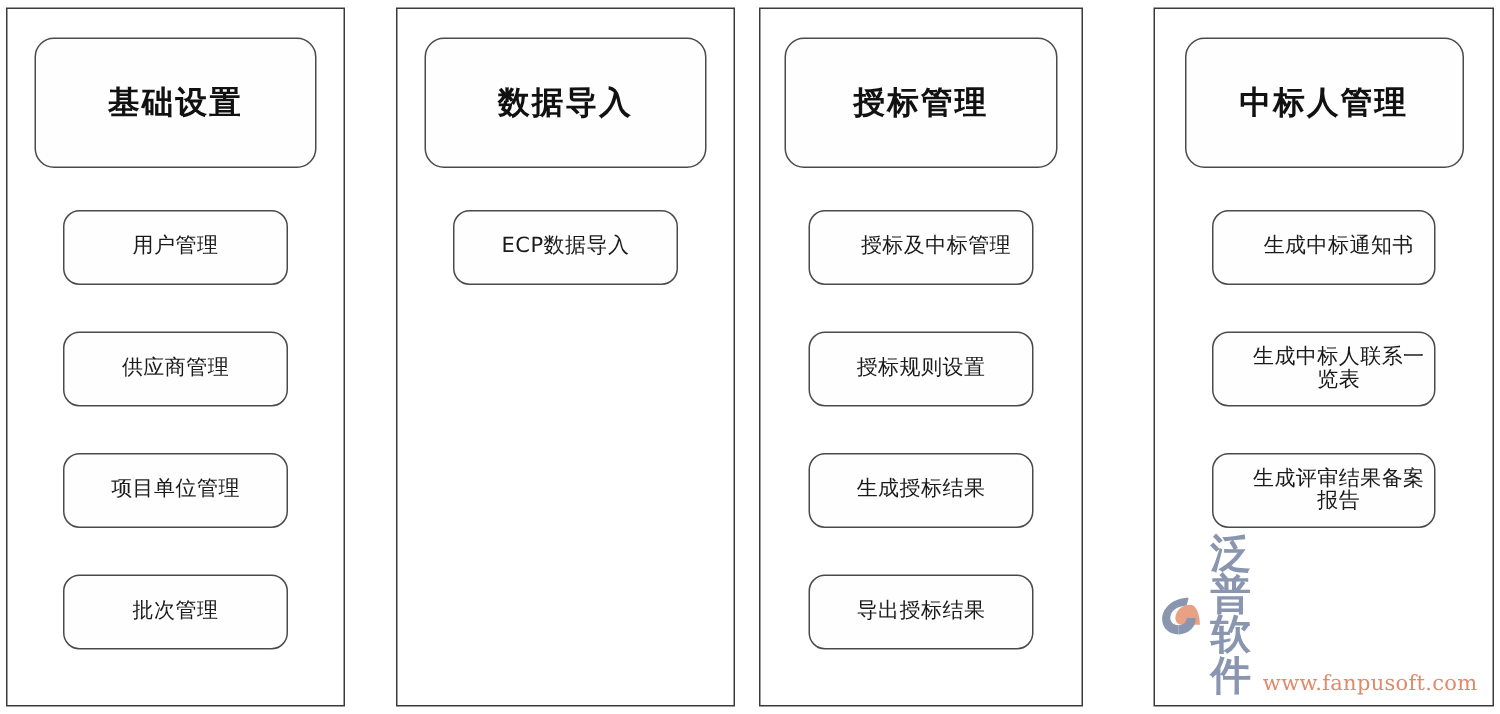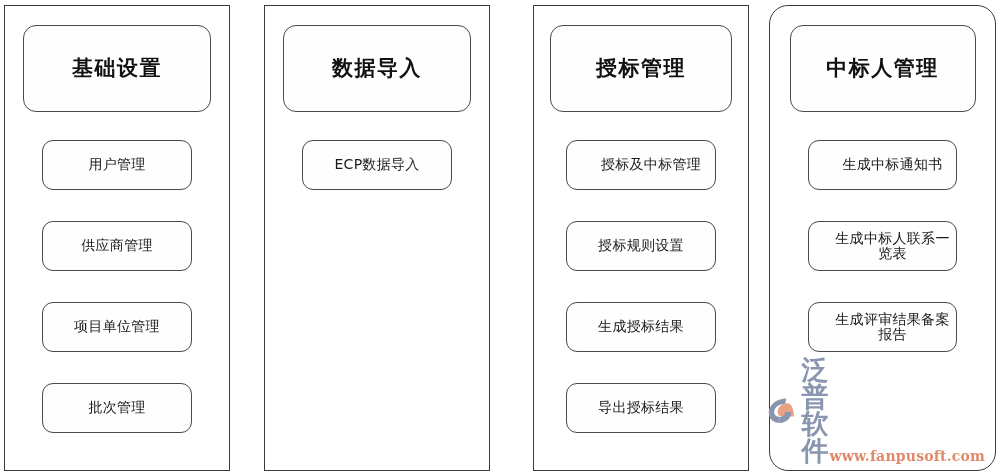--- a/index.html
+++ b/index.html
@@ -26,22 +26,22 @@
   .column {
     position: absolute;
     top: 5px;
     height: 466px;
     box-sizing: border-box;
     border: 1.4px solid #3a3a3a;
     background: #ffffff;
   }
   .col-0 { left: 4px;   width: 226px; }
   .col-1 { left: 264px; width: 226px; }
-  .col-2 { left: 533px; width: 216px; }
-  .col-3 { left: 769px; width: 227px; border-radius: 19px; }
+  .col-2 { left: 506px; width: 216px; }
+  .col-3 { left: 769px; width: 227px; }
 
   
   .group-header {
     position: absolute;
     left: 50%;
     transform: translateX(-50%);
     top: 19px;
     width: 188px;
     height: 87px;
     box-sizing: border-box;
@@ -128,21 +128,21 @@
     font-family: "DejaVu Sans", "Liberation Sans", sans-serif;
     font-size: 27px;
     font-weight: 700;
     color: #8a95b0;
     letter-spacing: 1px;
     line-height: 1;
   }
   .wm-url {
     font-family: "DejaVu Serif", "Liberation Serif", serif;
     font-size: 14px;
-    font-weight: 700;
+    font-weight: 400;
     color: #e08a6a;
     letter-spacing: 0.2px;
     margin-top: 1px;
     margin-right: 2px;
   }
 </style>
 </head>
 <body>
 
 <div id="diagram">

